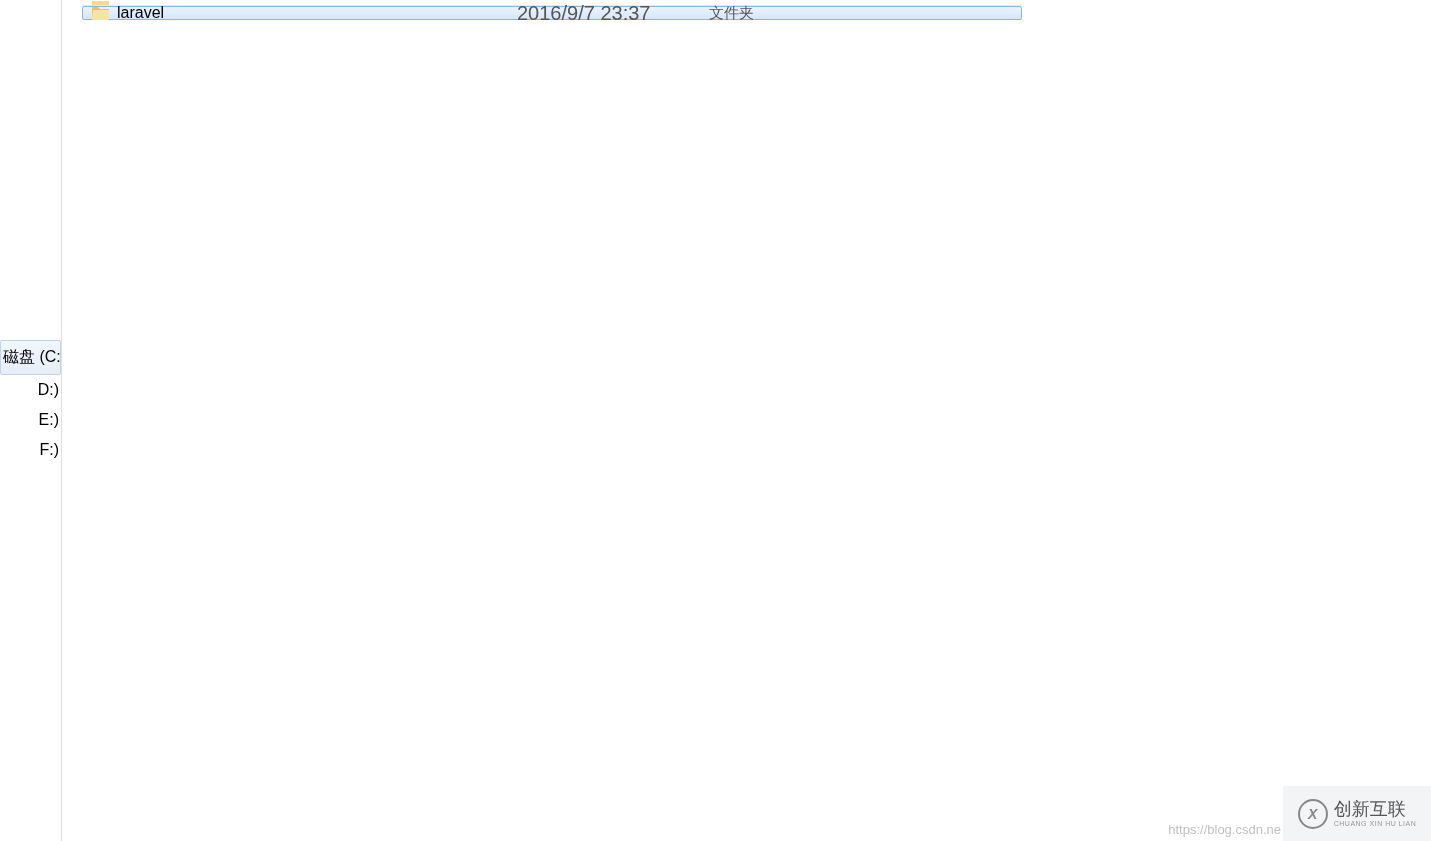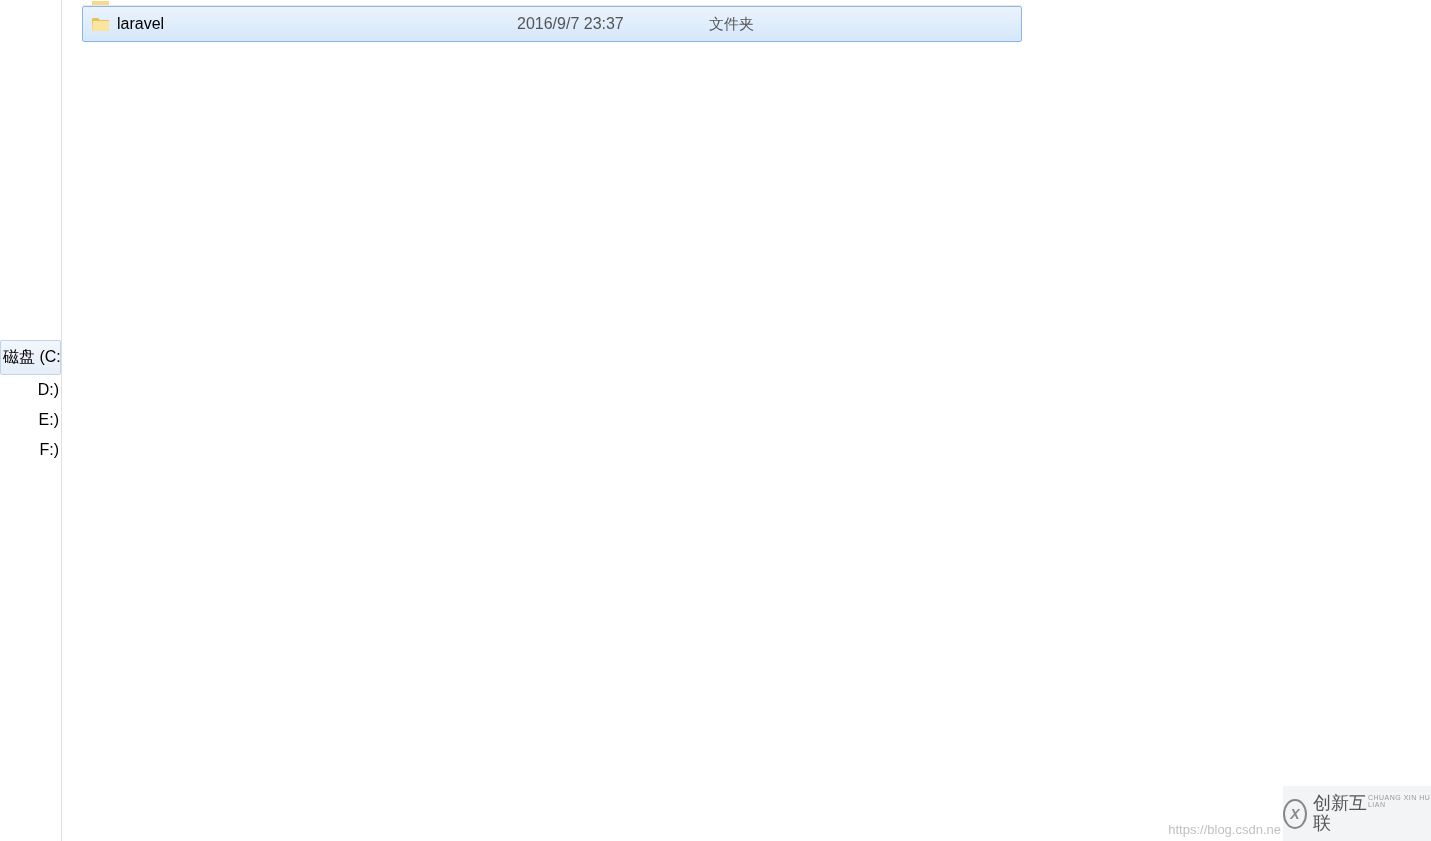--- a/index.html
+++ b/index.html
@@ -71,21 +71,21 @@
       padding-top: 0px;
     }
     
     .file-list {
       width: 940px;
     }
     
     .file-row {
       display: flex;
       align-items: center;
-      height: 36px;
+      height: 14px;
       border: 1px solid transparent;
       border-radius: 2px;
       cursor: pointer;
     }
     
     .file-row.partial {
       height: 6px;
       overflow: hidden;
       border-bottom: 1px solid #e8e8e8;
     }
@@ -111,21 +111,21 @@
     .col-name {
       width: 400px;
       font-size: 16px;
       color: #000;
       white-space: nowrap;
       overflow: hidden;
     }
     
     .col-date {
       width: 180px;
-      font-size: 16px;
+      font-size: 20px;
       color: #555;
       white-space: nowrap;
     }
     
     .col-type {
       width: 120px;
       font-size: 15px;
       color: #555;
       white-space: nowrap;
       padding-left: 12px;
@@ -153,20 +153,21 @@
       align-items: center;
       justify-content: center;
       font-size: 14px;
       font-weight: bold;
       color: #888;
       font-style: italic;
     }
     
     .watermark-logo .logo-text {
       display: flex;
+      flex-direction: column;
       line-height: 1.1;
     }
     
     .watermark-logo .logo-main {
       font-size: 18px;
       color: #555;
       font-weight: 500;
     }
     
     .watermark-logo .logo-sub {

